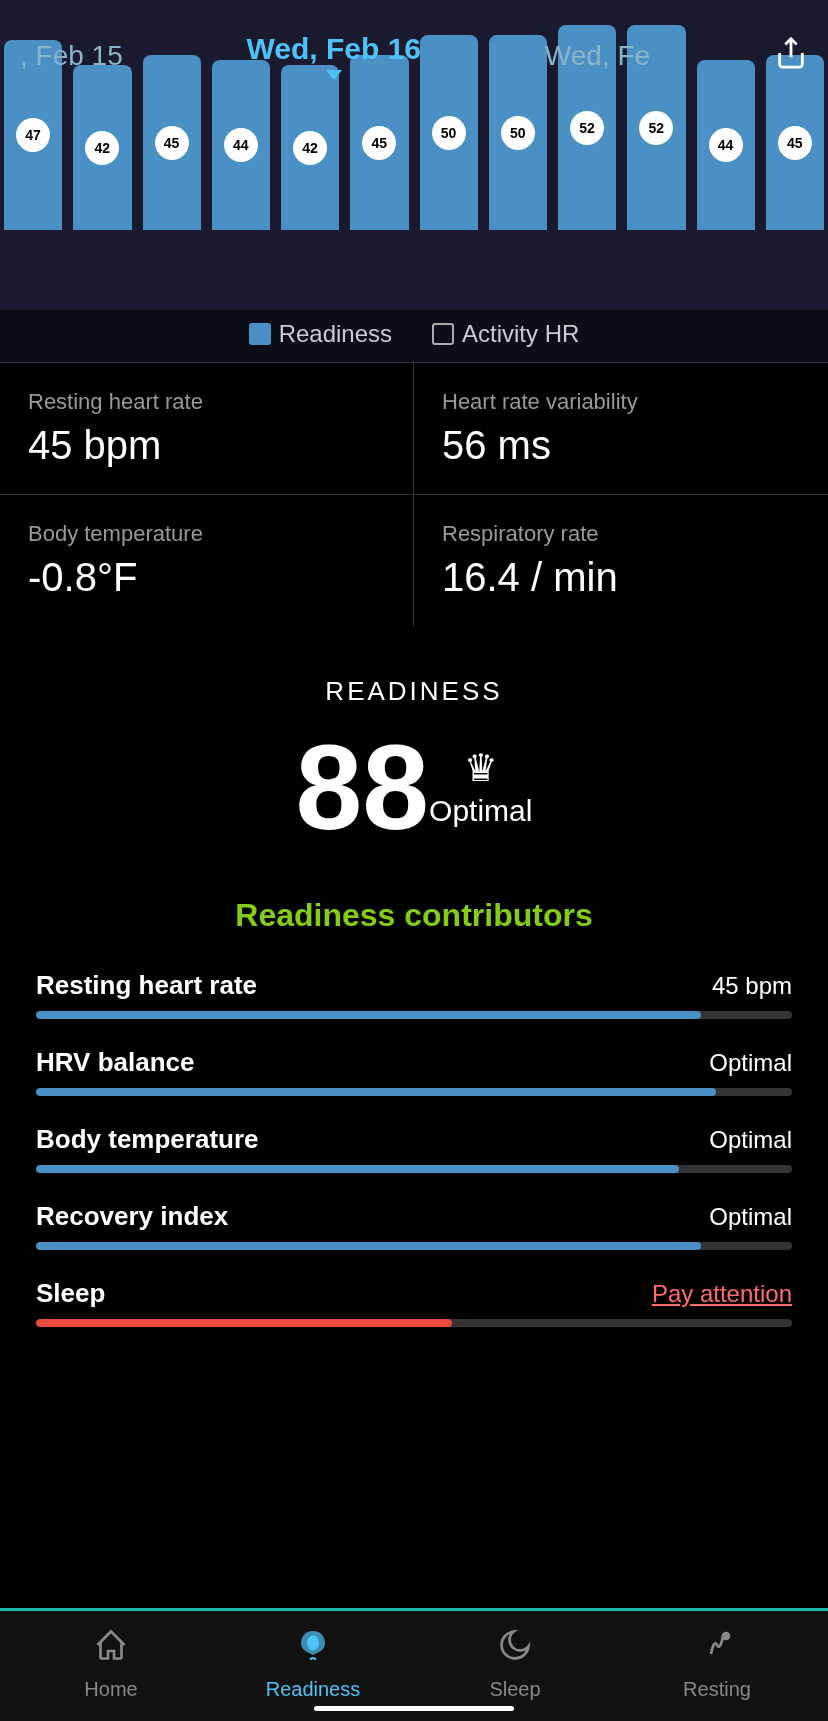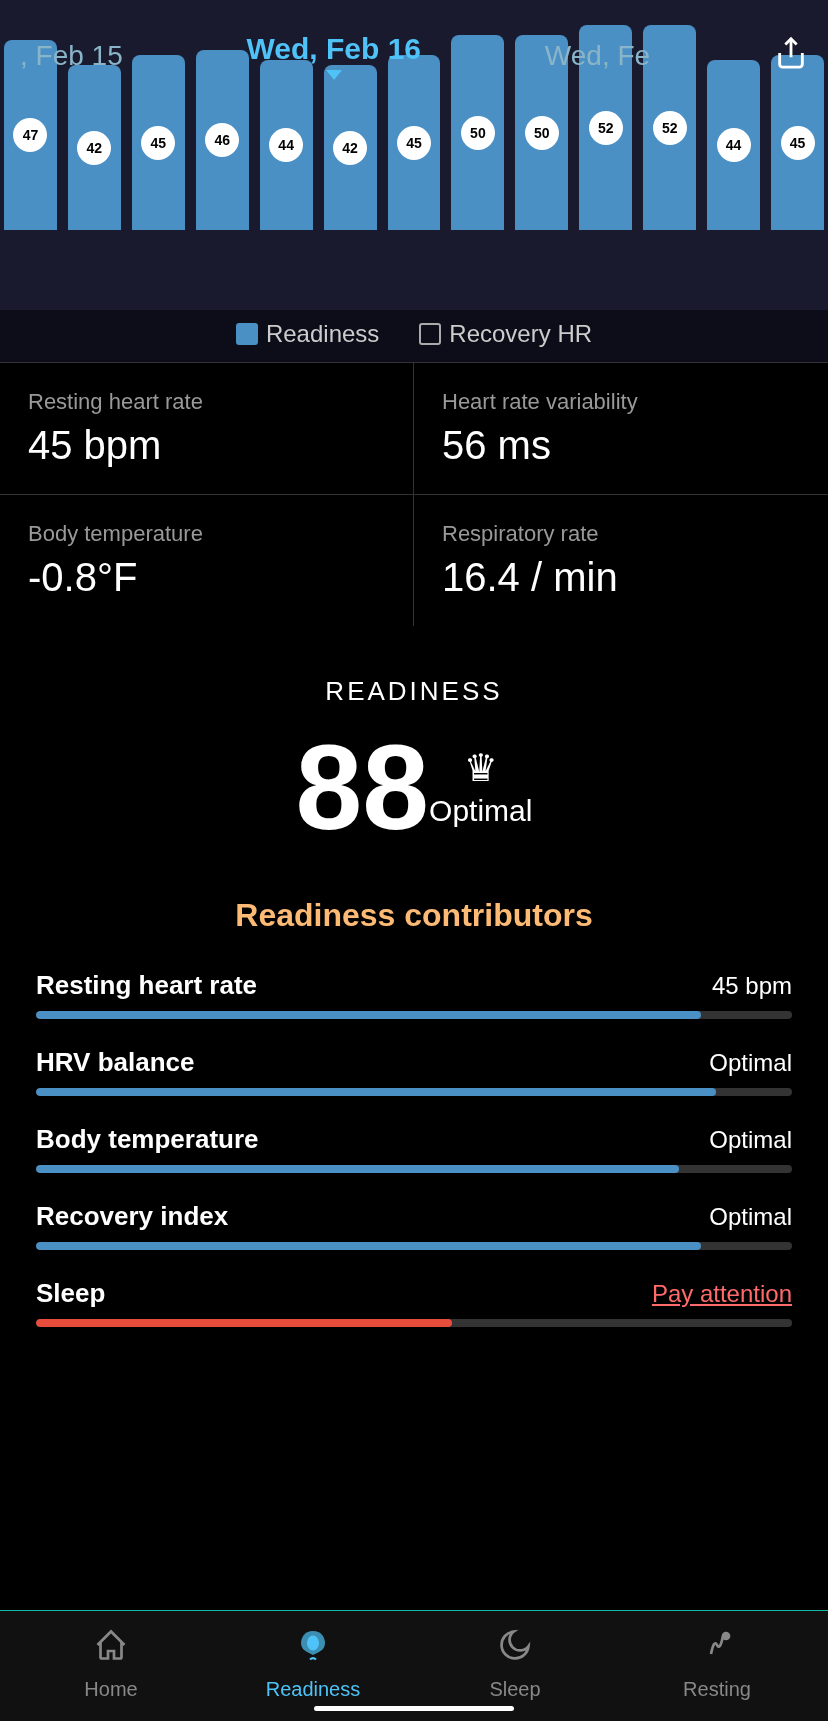--- a/index.html
+++ b/index.html
@@ -206,21 +206,21 @@
 
     
     .contributors-section {
       background: #000;
       padding: 20px 36px 30px;
     }
 
     .contributors-title {
       font-size: 32px;
       font-weight: 700;
-      color: #fdba74;
+      color: #84cc16;
       text-align: center;
       margin-bottom: 36px;
     }
 
     .contributor-item {
       margin-bottom: 28px;
     }
 
     .contributor-header {
       display: flex;
@@ -260,21 +260,21 @@
     .progress-fill.blue { background: #4a90c4; }
     .progress-fill.red { background: #e74c3c; }
 
     
     .bottom-nav {
       background: #111;
       display: flex;
       justify-content: space-around;
       align-items: center;
       padding: 16px 10px 20px;
-      border-top: 1px solid #14b8a6;
+      border-top: 3px solid #14b8a6;
       position: fixed;
       bottom: 0;
       left: 0;
       width: 828px;
     }
 
     .nav-item {
       display: flex;
       flex-direction: column;
       align-items: center;
@@ -335,25 +335,20 @@
         <div class="bar" style="height: 165px;">
           <div class="bar-label">42</div>
         </div>
       </div>
       <div class="bar-wrapper">
         <div class="bar" style="height: 175px;">
           <div class="bar-label">45</div>
         </div>
       </div>
       <div class="bar-wrapper">
-        <div class="bar" style="height: 180px;">
-          <div class="bar-label">46</div>
-        </div>
-      </div>
-      <div class="bar-wrapper">
         <div class="bar" style="height: 170px;">
           <div class="bar-label">44</div>
         </div>
       </div>
       <div class="bar-wrapper">
         <div class="bar" style="height: 165px;">
           <div class="bar-label">42</div>
         </div>
       </div>
       <div class="bar-wrapper">
@@ -394,21 +389,21 @@
     </div>
 </div>
 
 <div class="chart-legend">
   <div class="legend-item">
     <div class="legend-swatch blue"></div>
     <span>Readiness</span>
   </div>
   <div class="legend-item">
     <div class="legend-swatch white"></div>
-    <span>Recovery HR</span>
+    <span>Activity HR</span>
   </div>
 </div>
 
 <div class="stats-grid">
   <div class="stat-cell">
     <div class="stat-label">Resting heart rate</div>
     <div class="stat-value">45 bpm</div>
   </div>
   <div class="stat-cell">
     <div class="stat-label">Heart rate variability</div>

